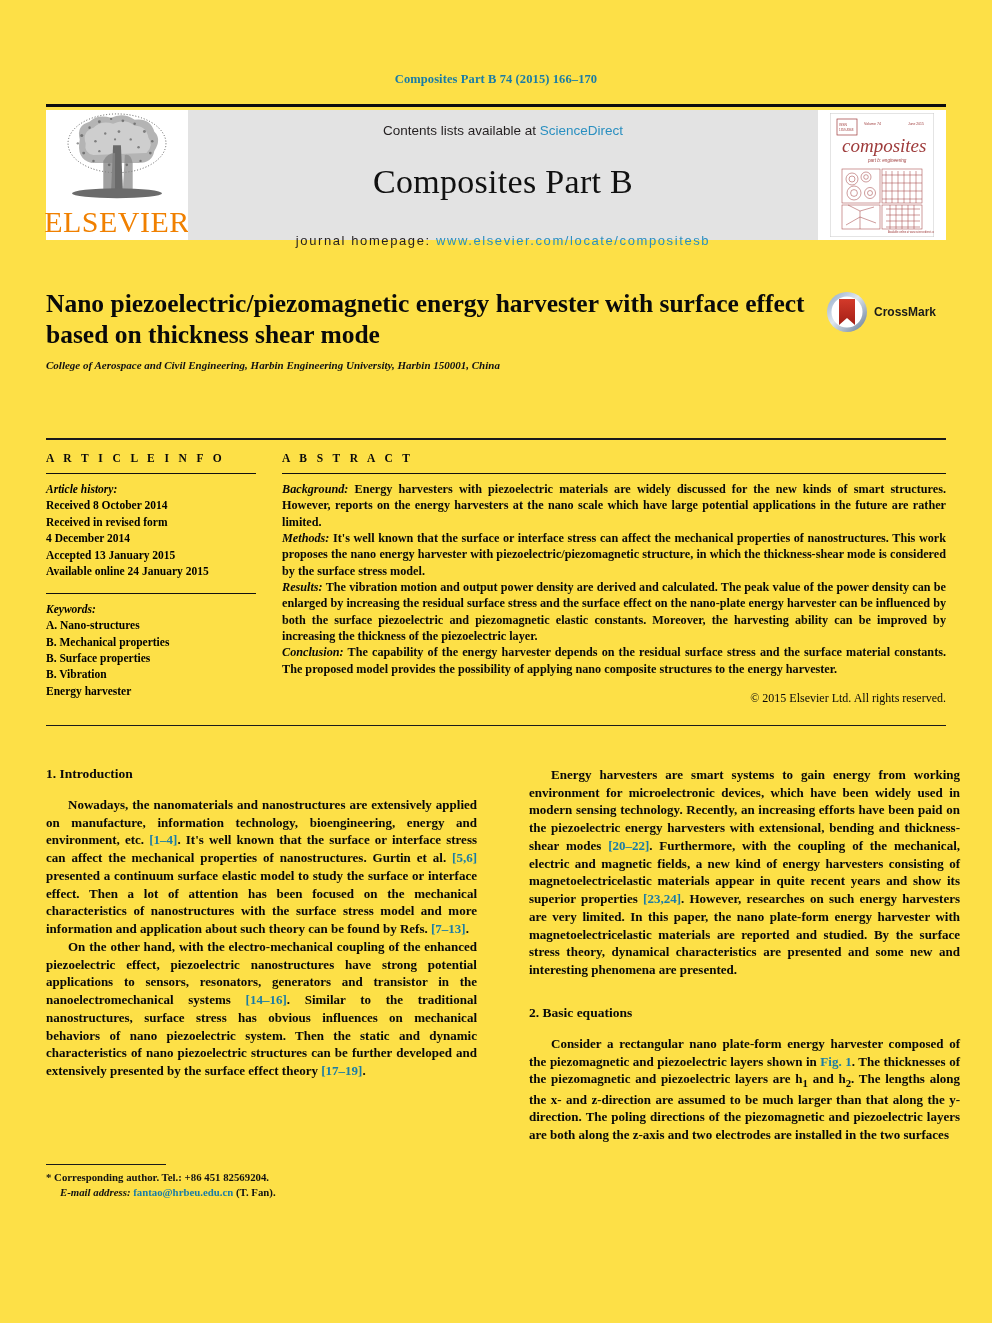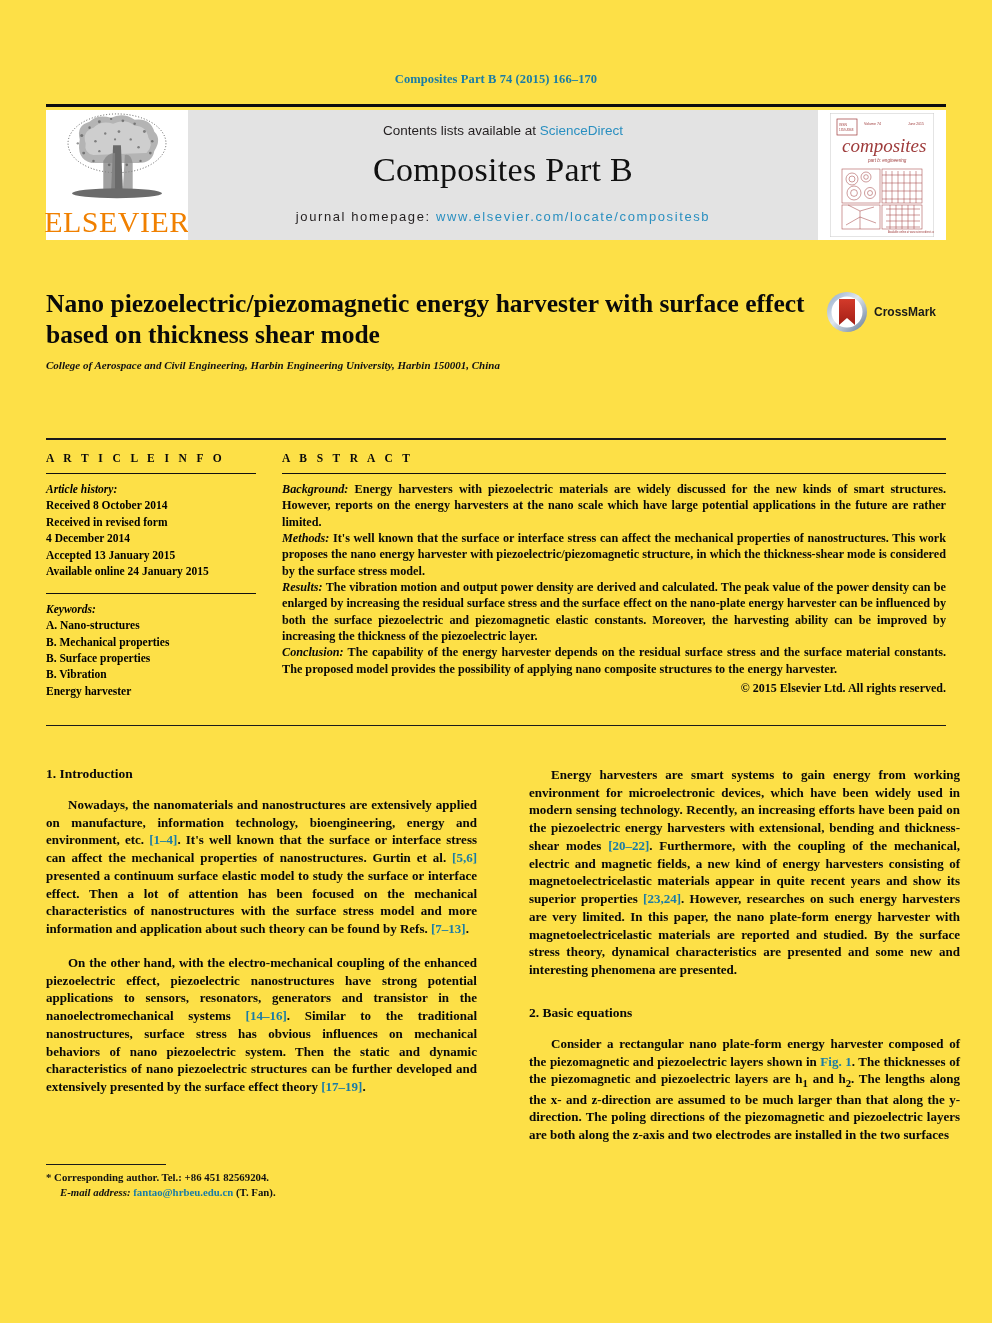--- a/index.html
+++ b/index.html
@@ -72,20 +72,21 @@
   .journal-band {
     flex: 1 1 auto;
     background: #e3e3e3;
     position: relative;
     display: flex;
     flex-direction: column;
     align-items: center;
     justify-content: flex-start;
     padding-top: 13px;
     box-sizing: border-box;
+    gap: 12px;
   }
   .contents-line {
     font-family: "Liberation Sans", sans-serif;
     font-size: 13.5px;
     color: #231f20;
   }
   .contents-line .sd {
     color: #2a8fc0;
   }
   .journal-title {
@@ -217,22 +218,22 @@
     text-align: justify;
     font-weight: 700;
     color: #080808;
   }
   .abs-body p { margin: 0; }
   .abs-body .lbl { font-style: italic; }
   .copyright {
     text-align: right;
     font-family: "Liberation Serif", serif;
     font-size: 12px;
-    font-weight: 700;
-    margin-top: 3px;
+    font-weight: 400;
+    margin-top: 13px;
   }
 
   
   .body-rule {
     position: absolute;
     top: 725px;
     left: 46px;
     width: 900px;
     border-top: 1.5px solid #1a1a1a;
   }
@@ -256,21 +257,21 @@
   .btext {
     font-family: "Liberation Serif", serif;
     font-size: 13px;
     line-height: 1.365;
     text-align: justify;
     font-weight: 700;
     color: #080808;
     margin: 0;
     text-indent: 22px;
   }
-  .btext + .btext { margin-top: 16px; }
+  .btext + .btext { margin-top: 0; }
   .ref { color: #1a7ca6; }
   .ref-fig { color: #1a7ca6; font-weight: 700; }
 
   
   .footnote {
     position: absolute;
     top: 1164px;
     left: 46px;
     width: 431px;
   }

